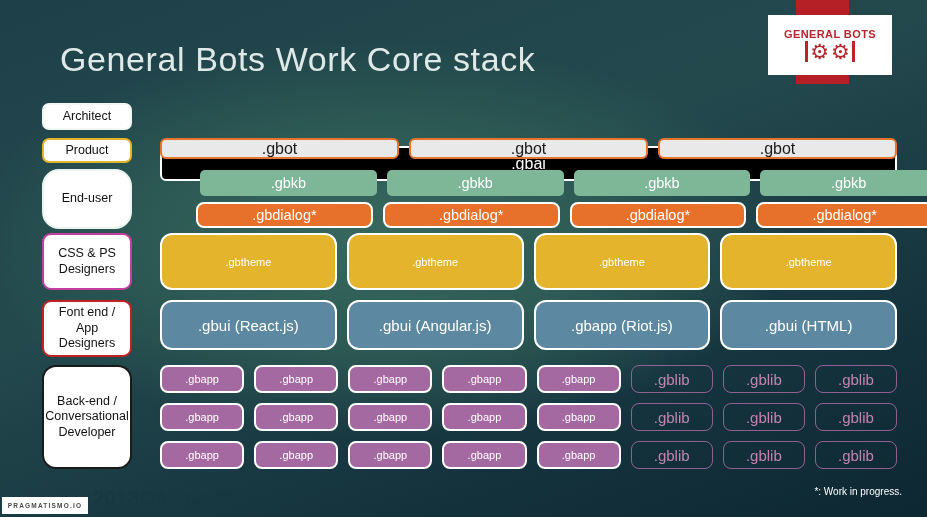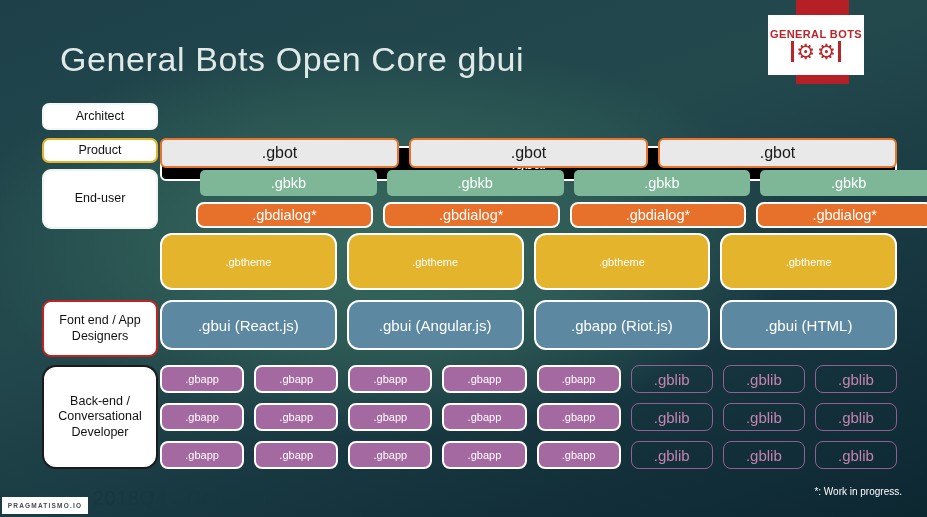--- a/index.html
+++ b/index.html
@@ -10,48 +10,48 @@
       radial-gradient(ellipse 60% 52% at 41% 46%, #37685e 0%, #2e5b55 38%, rgba(46,91,85,0) 74%),
       linear-gradient(160deg, #1e4149 0%, #23494d 40%, #16353f 72%, #0d2731 100%);
   }
   .title {
     position:absolute; left:60px; top:40px;
     font-size:34px; font-weight:400; letter-spacing:0.6px; color:#dfe9e7;
   }
   
   .logo-bar { position:absolute; left:796px; top:0; width:53px; height:84px; background:#b42025; }
   .logo-box {
-    position:absolute; left:768px; top:15px; width:96px; height:60px; background:#ffffff;
+    position:absolute; left:768px; top:15px; width:124px; height:60px; background:#ffffff;
     display:flex; flex-direction:column; align-items:center; justify-content:center;
   }
   .logo-text { color:#b8262b; font-weight:bold; font-size:11px; letter-spacing:0.4px; white-space:nowrap; }
   .logo-gears { display:flex; align-items:center; gap:2px; color:#b8262b; margin-top:1px; }
   .gear-glyph { font-size:21px; line-height:1; }
   .gear-bar { width:3px; height:21px; background:#b8262b; }
   
   .label {
-    position:absolute; left:42px; width:116px; box-sizing:border-box;
+    position:absolute; left:42px; width:90px; box-sizing:border-box;
     background:#ffffff; border:2.5px solid #fff; border-radius:9px;
     display:flex; align-items:center; justify-content:center; text-align:center;
     color:#111; font-size:12.5px; line-height:1.25; padding:0 4px;
   }
   .label-architect { top:103px; height:27px; border-radius:7px; }
   .label-product { top:138px; height:25px; border-radius:7px; }
-  .label-enduser { top:169px; height:60px; }
+  .label-enduser { top:169px; height:60px;border-radius:17px; }
   .label-css { top:233px; height:57px; }
   .label-frontend { top:300px; height:57px; }
   .label-backend { top:365px; height:104px; border-radius:14px; }
   
   .row { position:absolute; left:160px; width:737px; display:flex; gap:10px; }
   .row > div {
     flex:1; display:flex; align-items:center; justify-content:center;
     box-sizing:border-box; white-space:nowrap;
   }
   .row-gbai { top:114px; height:35px;margin-top:32px; }
-  .row-gbot { top:138px; height:30px; }
+  .row-gbot { top:138px; height:21px; }
   .row-gbkb { top:170px; height:26px;padding-left:40px; }
   .row-gbdialog { top:202px; height:26px;padding-left:36px; }
   .row-gbtheme { top:233px; height:57px; }
   .row-gbui { top:300px; height:50px; }
   .row-backend0 { top:365px; height:28px; }
   .row-backend1 { top:403px; height:28px; }
   .row-backend2 { top:441px; height:28px; }
   .gbai { background:#000; border:2px solid #fff; border-radius:6px; color:#fff; font-size:16px; }
   .gbot { background:#e9e9e9; border:2px solid #e8742c; border-radius:6px; color:#1a1a1a; font-size:16px; }
   .gbkb { background:#7db798; border-radius:5px; color:#fff; font-size:14.5px; }
@@ -67,41 +67,44 @@
   }
   .brand-text { font-size:6.5px; color:#4a4a4a; font-weight:bold; letter-spacing:1.2px; }
   .caption { position:absolute; left:93px; top:487px; font-size:20px; letter-spacing:0.5px; color:#17383f; }
   .note { position:absolute; right:25px; top:486px; font-size:10px; color:#fff; }
 </style>
 </head>
 <body>
 
 <div class="slide">
 
-  <div class="title">General Bots Open Core gbui</div>
+  <div class="title">General Bots Work Core stack</div>
 
   <div class="logo-bar"></div>
   <div class="logo-box">
     <div class="logo-text">GENERAL BOTS</div>
     <div class="logo-gears">
       <div class="gear-bar"></div>
       <span class="gear-glyph">⚙</span>
       <span class="gear-glyph">⚙</span>
       <div class="gear-bar"></div>
     </div>
   </div>
 
   <div class="label label-architect" style="border-color: rgb(242, 247, 244);">
     <span>Architect</span>
   </div>
   <div class="label label-product" style="border-color: rgb(227, 180, 44);">
     <span>Product</span>
   </div>
   <div class="label label-enduser" style="border-color: rgb(236, 244, 239);">
     <span>End-user</span>
+  </div>
+  <div class="label label-css" style="border-color: rgb(196, 62, 160);">
+    <span>CSS &amp; PS Designers</span>
   </div>
   <div class="label label-frontend" style="border-color: rgb(195, 34, 34);">
     <span>Font end / App Designers</span>
   </div>
   <div class="label label-backend" style="border-color: rgb(26, 26, 26);">
     <span>Back-end / Conversational Developer</span>
   </div>
 
   <div class="row row-gbai">
     <div class="gbai">.gbai</div>

